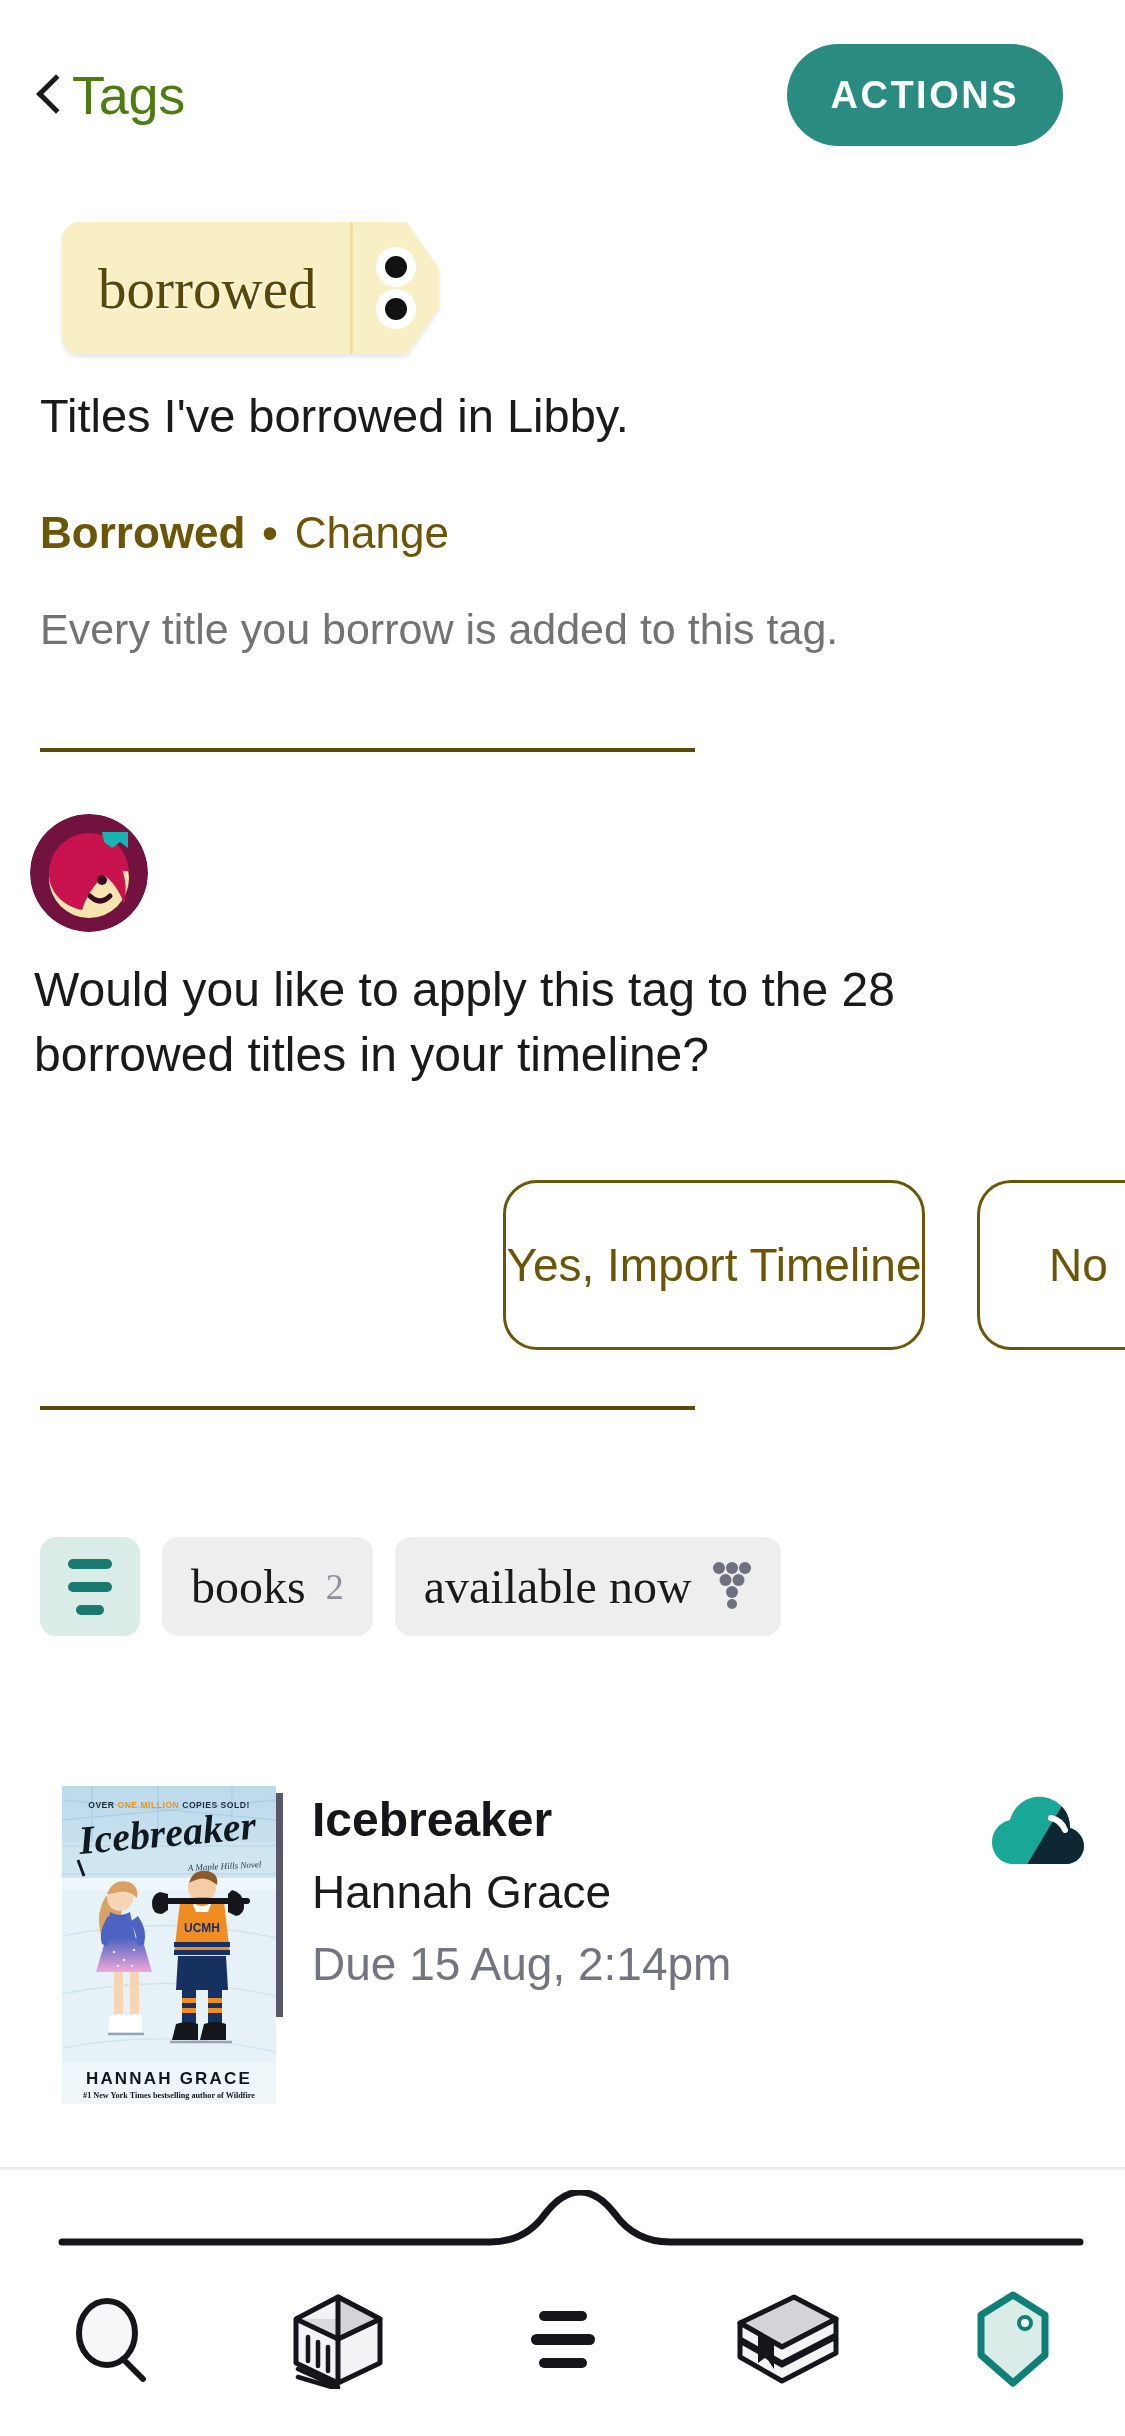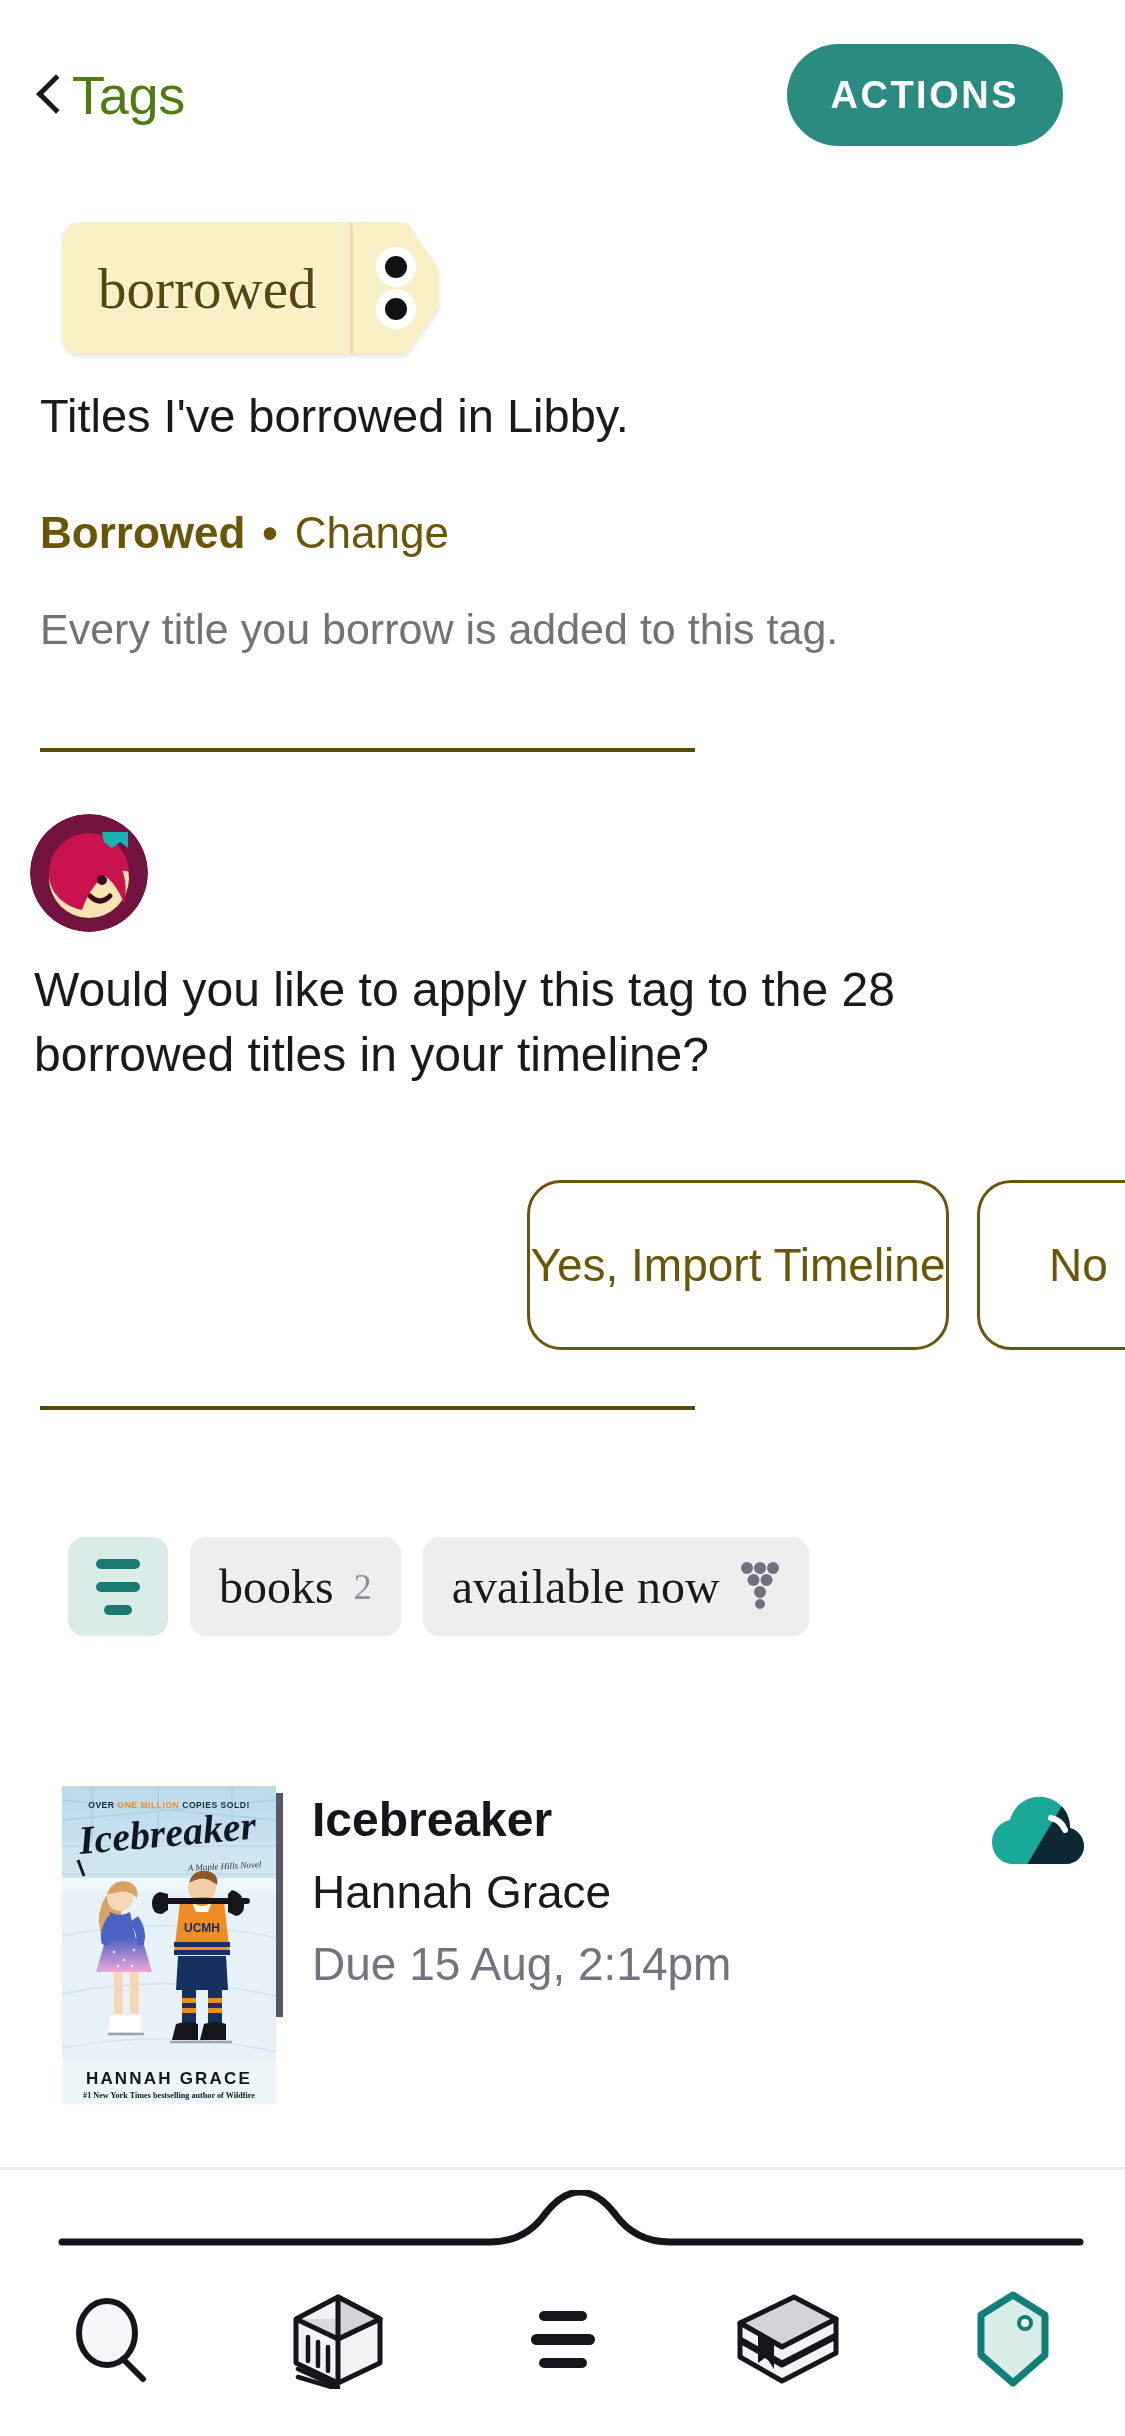--- a/index.html
+++ b/index.html
@@ -169,21 +169,21 @@
     font-size: 48px;
     line-height: 1.35;
     color: #1a1a1a;
   }
   .prompt-actions {
     position: absolute;
     top: 1180px; left: 0;
     width: 1125px;
     display: flex;
     justify-content: flex-end;
-    gap: 28px;
+    gap: 52px;
     padding-right: 0;
   }
   .choice-btn {
     background: #ffffff;
     border: 3px solid #6b5607;
     color: #6b5607;
     border-radius: 34px;
     height: 170px;
     font-size: 46px;
     font-family: "Liberation Sans", sans-serif;
@@ -201,21 +201,20 @@
     border-radius: 34px 0 0 34px;
   }
 
   
   .chips {
     position: absolute;
     top: 1537px; left: 40px;
     display: flex;
     align-items: center;
     gap: 22px;
-    margin-left: 28px;
   }
   .chip-filter {
     width: 100px; height: 99px;
     background: #d9ece7;
     border-radius: 16px;
     display: flex;
     flex-direction: column;
     align-items: center;
     justify-content: center;
     gap: 13px;

